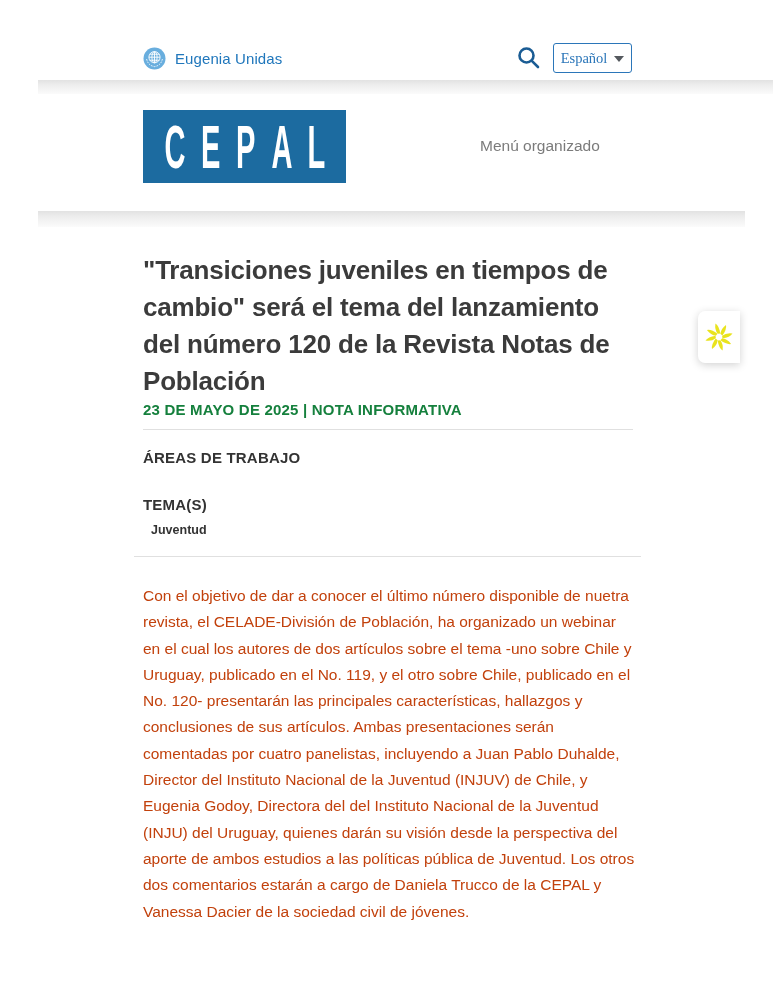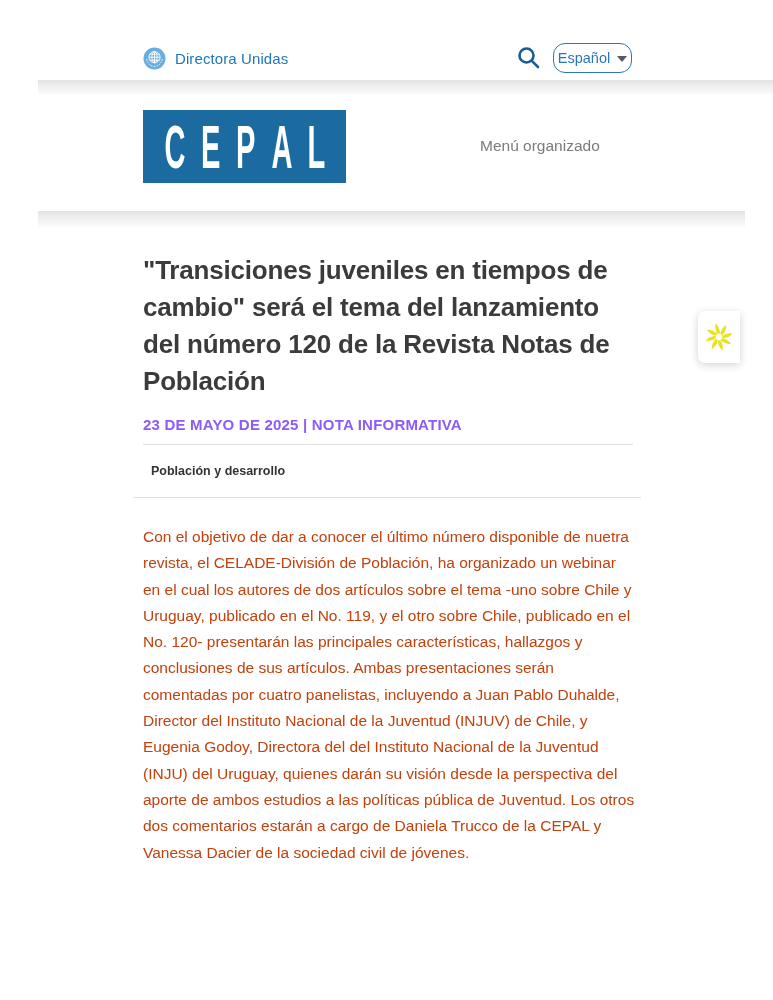--- a/index.html
+++ b/index.html
@@ -11,23 +11,23 @@
   }
   .page { position: absolute; inset: 0; background: #fff; }
 
   
   .topbar { position: absolute; left: 0; top: 0; width: 773px; height: 80px; background: #fff; }
   .un-brand { position: absolute; left: 143px; top: 47px; display: flex; align-items: center; gap: 9px; cursor: pointer; }
   .un-label { color: #2077bc; font-size: 15px; letter-spacing: 0.1px; }
   .search-btn { position: absolute; left: 516px; top: 45px; width: 26px; height: 26px; cursor: pointer; }
   .lang-btn {
     position: absolute; left: 553px; top: 43px; width: 79px; height: 30px;
-    border: 1.5px solid #2b76b9; border-radius: 12px; background: #fff;
+    border: 1.5px solid #2b76b9; border-radius: 3px; background: #fff;
     display: flex; align-items: center; justify-content: center; gap: 7px;
-    color: #2b76b9; font-size: 14.5px; cursor: pointer;
+    color: #2b76b9; font-size: 14.5px; cursor: pointer; font-family: Liberation Serif, serif;
   }
   .caret-down {
     width: 0; height: 0; margin-top: 2px;
     border-left: 5px solid transparent; border-right: 5px solid transparent;
     border-top: 6px solid #55595e;
   }
 
   
   .band { position: absolute; height: 14px; background: linear-gradient(180deg, #e2e2e2 0%, #ededed 35%, #fbfbfb 100%); }
   .band-1 { left: 38px; right: 0; top: 80px; }
@@ -53,21 +53,21 @@
     box-shadow: 0 2px 8px rgba(0,0,0,0.18);
     display: flex; align-items: center; justify-content: center; cursor: pointer;
   }
 
   
   .article { position: absolute; left: 143px; top: 252px; width: 495px; }
   .article-title {
     font-size: 26px; font-weight: 700; color: #3b3b3b;
     line-height: 37px; letter-spacing: -0.2px;
   }
-  .article-meta { margin-top: 16px; font-size: 15px; font-weight: 700; color: #8b5cf6; letter-spacing: 0.2px; }
+  .article-meta { margin-top: 1px; font-size: 15px; font-weight: 700; color: #15803d; letter-spacing: 0.2px; }
   .rule { border: none; border-top: 1px solid #e0e0e0; margin: 0; }
   .rule-1 { margin-top: 11px; width: 490px; }
   .section-label { font-size: 15px; font-weight: 700; color: #333; letter-spacing: 0.2px; }
   .tag-link { font-size: 12.5px; font-weight: 700; color: #333; margin-left: 8px; cursor: pointer; }
   .areas-block { margin-top: 19px; }
   .areas-block .tag-link { display: block; margin-top: 10px; }
   .topics-block { margin-top: 30px; }
   .topics-block .tag-link { display: block; margin-top: 10px; }
   .rule-2 { margin-top: 19px; margin-left: -9px; width: 507px; }
   .article-body {
@@ -89,21 +89,21 @@
             <circle cx="11.5" cy="10.2" r="5.6"></circle>
             <line x1="5.9" y1="10.2" x2="17.1" y2="10.2"></line>
             <line x1="6.7" y1="7.2" x2="16.3" y2="7.2"></line>
             <line x1="6.7" y1="13.2" x2="16.3" y2="13.2"></line>
             <line x1="11.5" y1="4.6" x2="11.5" y2="15.8"></line>
             <ellipse cx="11.5" cy="10.2" rx="2.6" ry="5.6"></ellipse>
             <path d="M3.6 12 Q5 18.5 11.5 19.6 Q18 18.5 19.4 12" stroke-dasharray="1.6 1.1"></path>
           </g>
         </svg>
       </span>
-      <span class="un-label">Directora Unidas</span>
+      <span class="un-label">Eugenia Unidas</span>
     </div>
 
     <div class="search-btn">
       <svg width="26" height="26" viewBox="0 0 26 26">
         <circle cx="10.5" cy="10.5" r="7" fill="none" stroke="#1a5c94" stroke-width="2.6"></circle>
         <line x1="15.8" y1="15.8" x2="22" y2="22" stroke="#1a5c94" stroke-width="2.6" stroke-linecap="round"></line>
       </svg>
     </div>
 
     <div class="lang-btn">
@@ -145,22 +145,26 @@
   </div>
 
   <div class="article">
     <h1 class="article-title">"Transiciones juveniles en tiempos de cambio" será el tema del lanzamiento del número 120 de la Revista Notas de Población</h1>
 
     <div class="article-meta">23 DE MAYO DE 2025 | NOTA INFORMATIVA</div>
 
     <hr class="rule rule-1">
 
     <div class="areas-block">
-      <a class="tag-link">Población y desarrollo</a>
+      <div class="section-label">ÁREAS DE TRABAJO</div>
     </div>
 
+    <div class="topics-block">
+      <div class="section-label">TEMA(S)</div>
+      <a class="tag-link">Juventud</a>
+    </div>
 
     <hr class="rule rule-2">
 
     <p class="article-body">Con el objetivo de dar a conocer el último número disponible de nuetra revista, el CELADE-División de Población, ha organizado un webinar en el cual los autores de dos artículos sobre el tema -uno sobre Chile y Uruguay, publicado en el No. 119, y el otro sobre Chile, publicado en el No. 120- presentarán las principales características, hallazgos y conclusiones de sus artículos. Ambas presentaciones serán comentadas por cuatro panelistas, incluyendo a Juan Pablo Duhalde, Director del Instituto Nacional de la Juventud (INJUV) de Chile, y Eugenia Godoy, Directora del del Instituto Nacional de la Juventud (INJU) del Uruguay, quienes darán su visión desde la perspectiva del aporte de ambos estudios a las políticas pública de Juventud. Los otros dos comentarios estarán a cargo de Daniela Trucco de la CEPAL y Vanessa Dacier de la sociedad civil de jóvenes.</p>
   </div>
 
 </div>
 
 </body></html>

